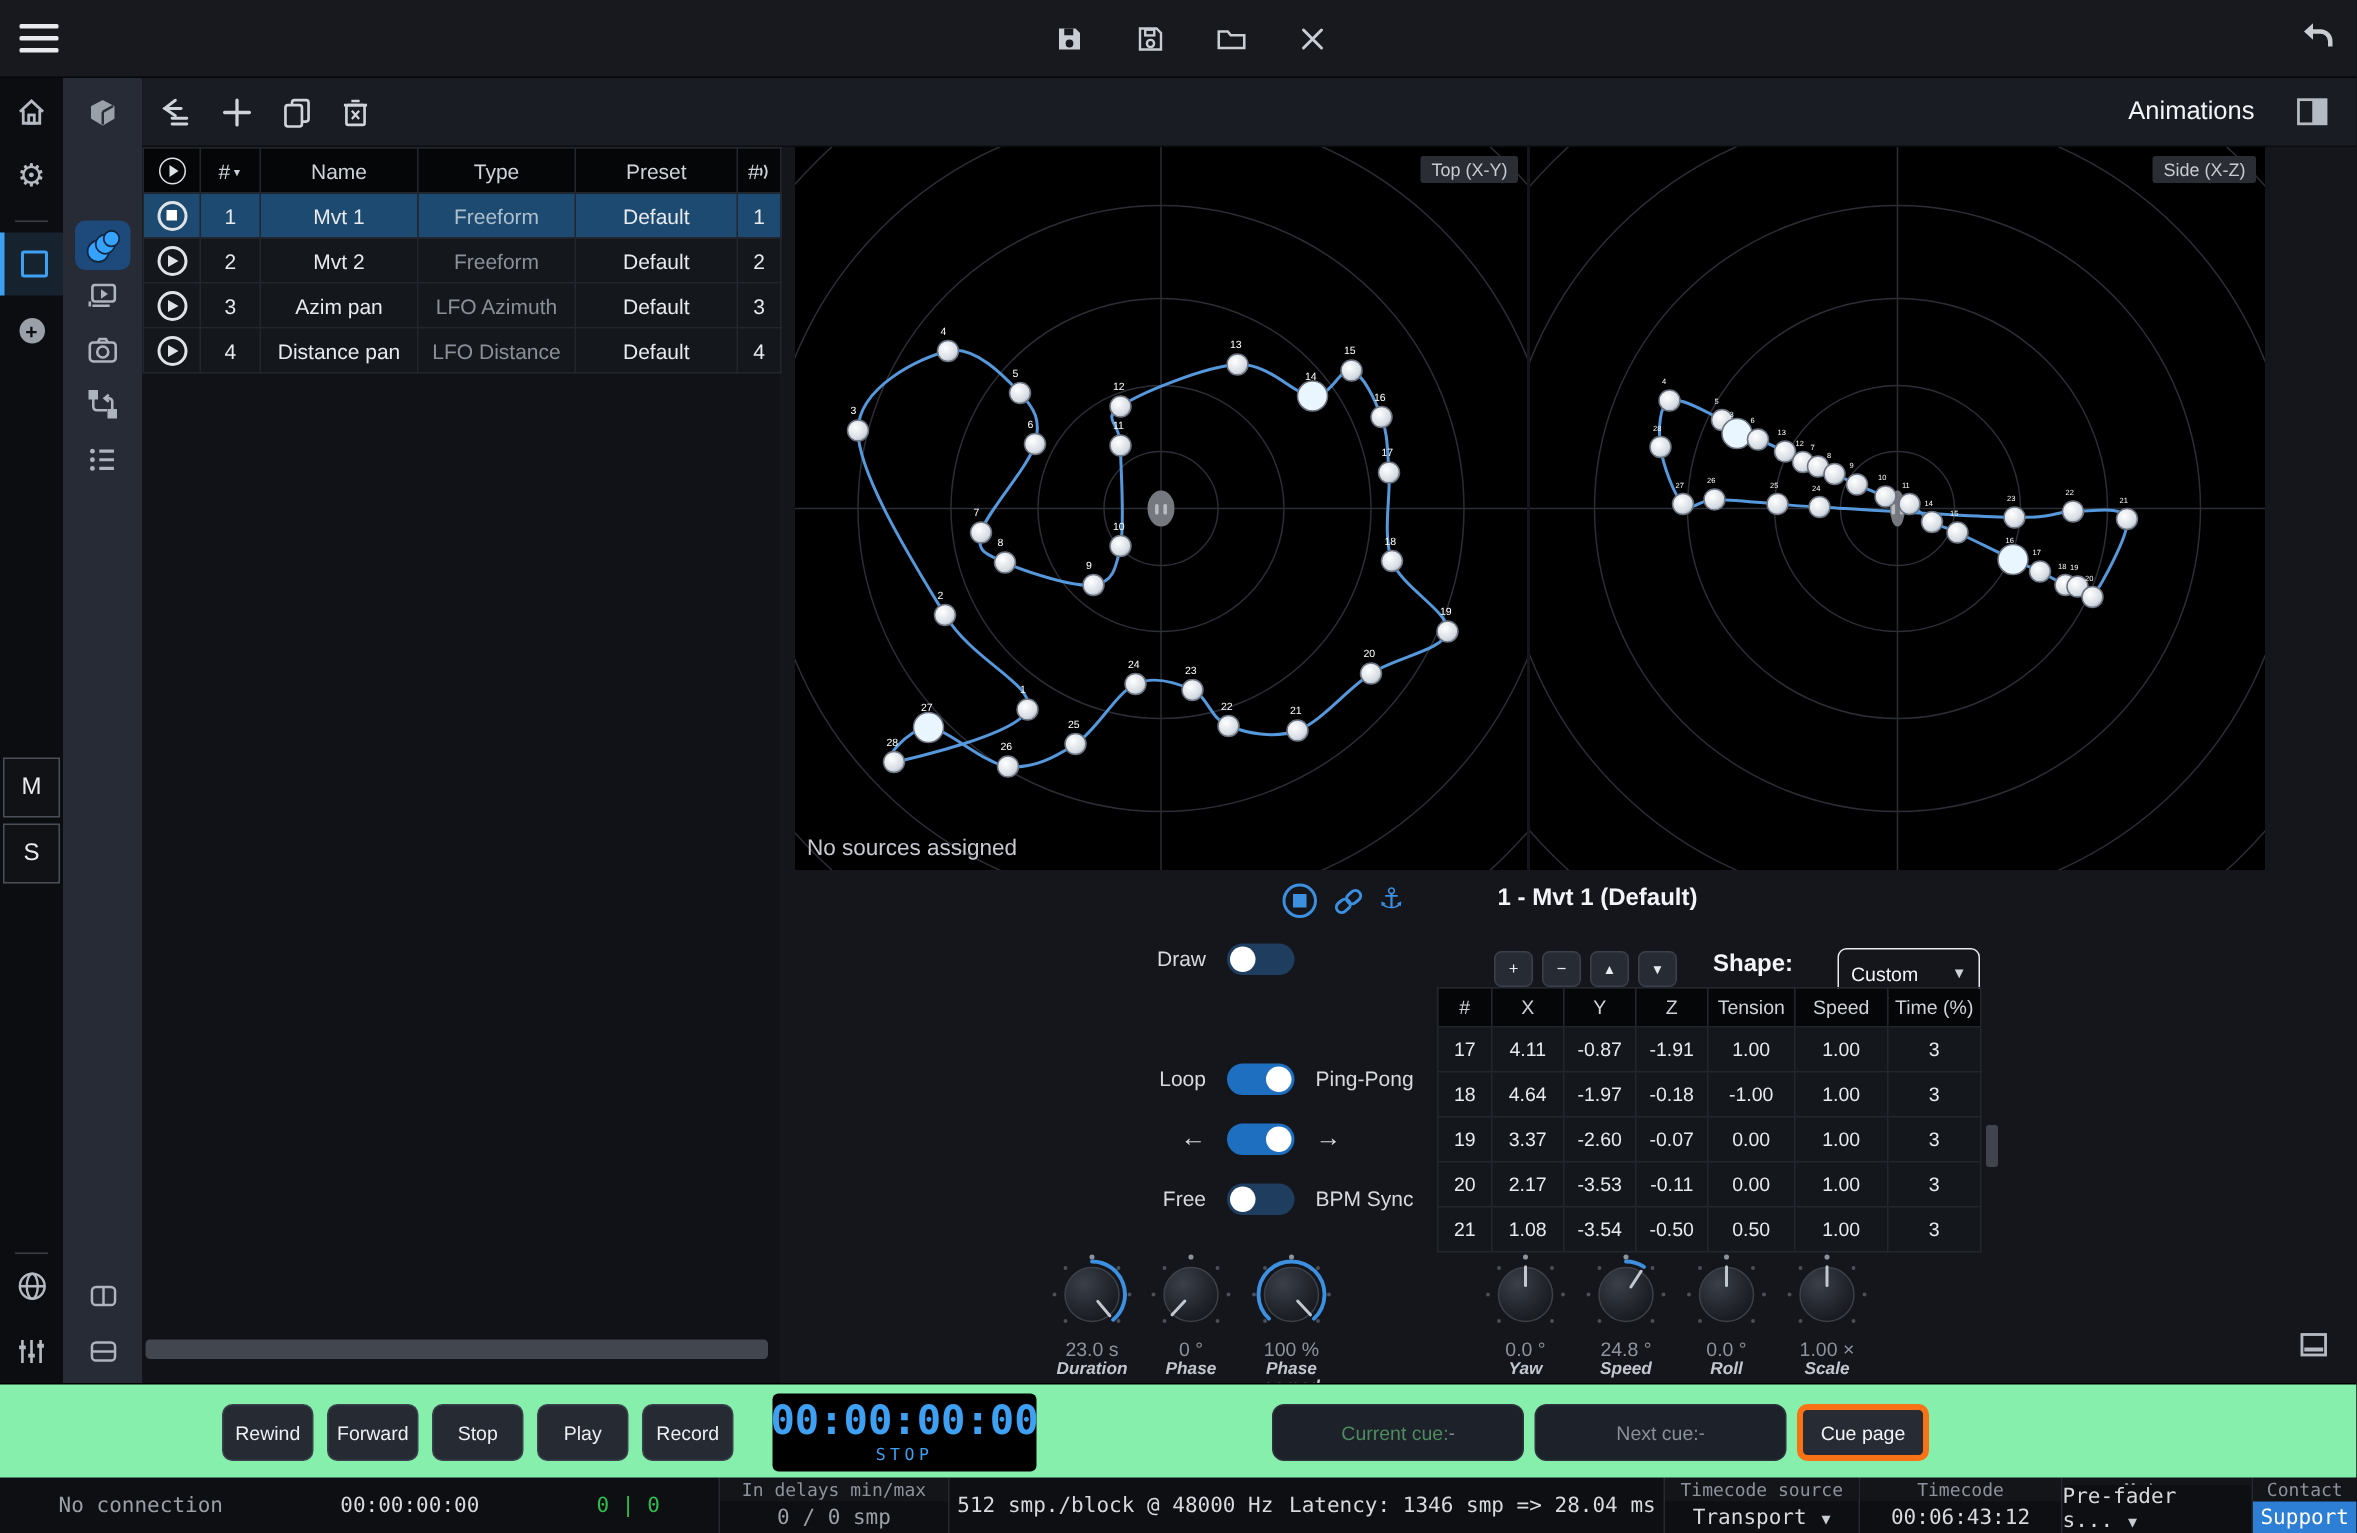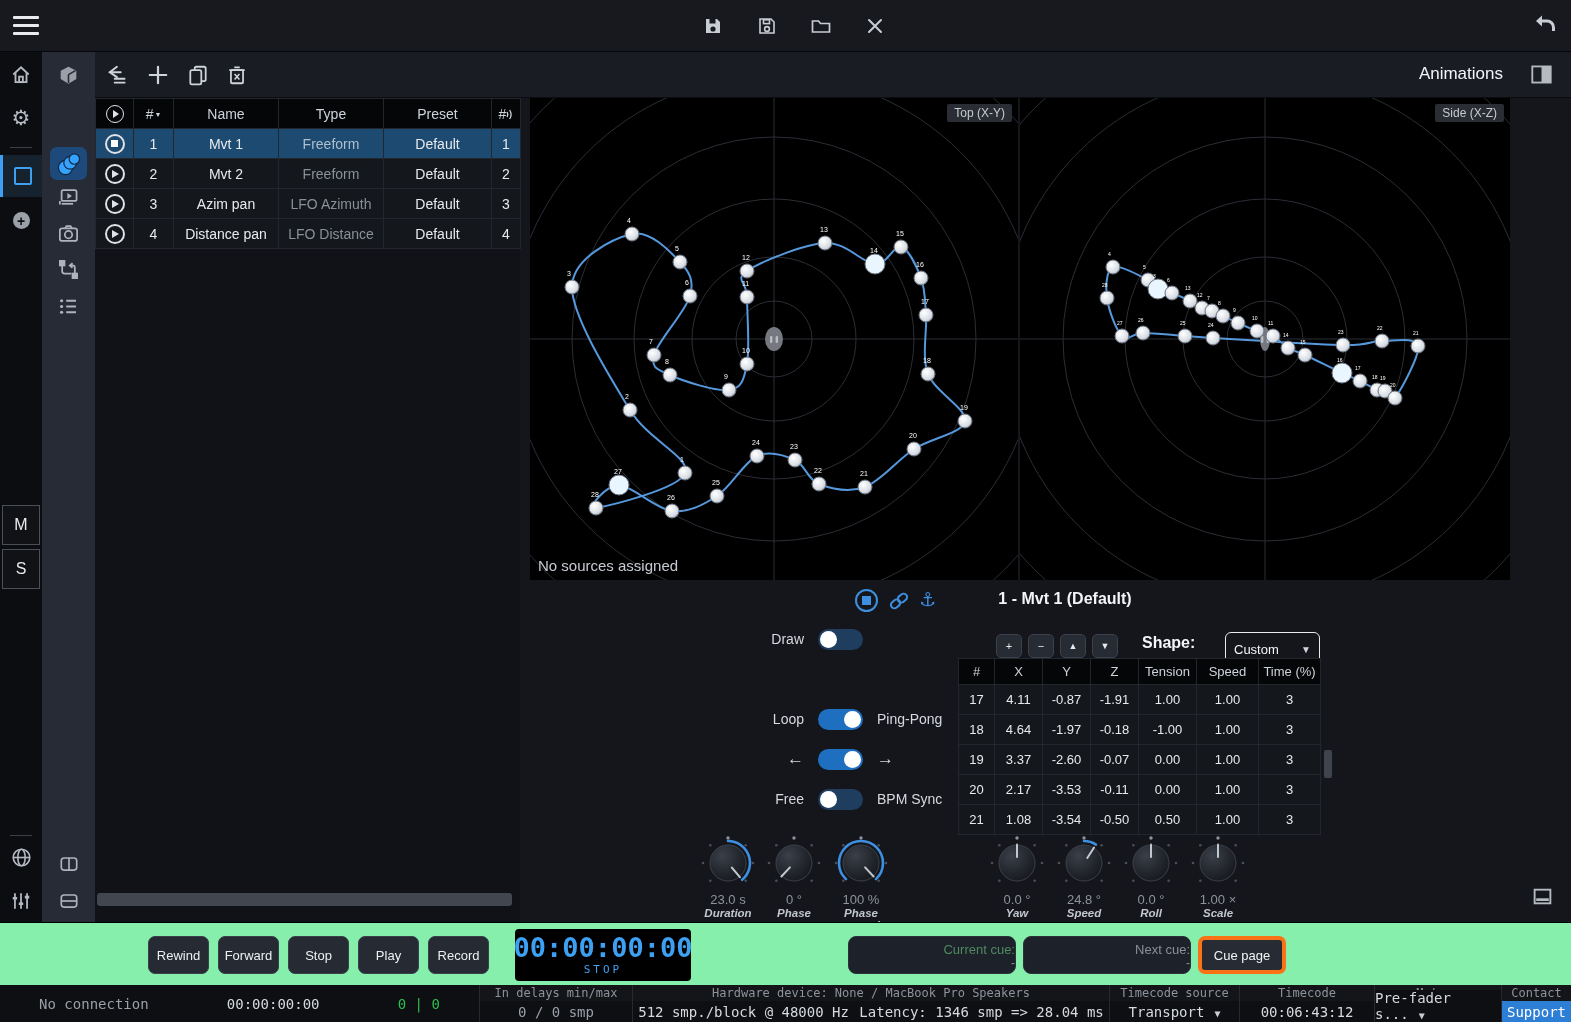--- a/index.html
+++ b/index.html
@@ -111,21 +111,21 @@
 
   
   .transport { height:63px; background:#86efac; border-top:1px solid #000; position:relative; }
   .t-btn { position:absolute; top:13px; width:61px; height:38px; background:#252a33; border:1px solid #3a404c;
     border-radius:7px; color:#edeff2; font-size:13px; display:flex; align-items:center; justify-content:center; cursor:pointer; }
   .tc-box { position:absolute; left:515px; top:6px; width:176px; height:52px; background:#000; border-radius:4px;
     display:flex; flex-direction:column; align-items:center; justify-content:center; }
   .tc-digits { font-family:"DejaVu Sans Mono", monospace; font-size:27px; font-weight:bold; color:#3ea0f2; letter-spacing:0; line-height:1; }
   .tc-state { font-family:"DejaVu Sans Mono", monospace; font-size:11px; color:#3ea0f2; letter-spacing:3px; margin-top:2px; }
   .cue-box { position:absolute; top:13px; width:168px; height:38px; background:#1d2129; border:1px solid #2c313b;
-    border-radius:8px; display:flex; flex-direction:column; align-items:flex-end; justify-content:center; font-size:13px; }
+    border-radius:8px; display:flex; flex-direction:row; align-items:center; justify-content:center; font-size:13px; }
   .cue-box .lab.green { color:#4e8b5f; }
   .cue-box .lab.gray { color:#8a9098; }
   .cue-box .val { color:#8a9098; font-size:12px; line-height:1; }
   .cuepage-btn { position:absolute; left:1198px; top:13px; width:88px; height:38px; background:#262b34;
     border:4px solid #f97316; border-radius:7px; color:#f2f4f7; font-size:13px;
     display:flex; align-items:center; justify-content:center; cursor:pointer; }
 
   
   .statusbar { height:37px; background:#0e0f12; display:flex; font-family:"DejaVu Sans Mono", monospace; }
   .sb-sec { border-right:1px solid #26292f; display:flex; flex-direction:column; }
@@ -882,21 +882,20 @@
       <span class="green">0 | 0</span>
     </div>
   </div>
   <div class="sb-sec" style="width:153px">
     <div class="sb-label">In delays min/max</div>
     <div class="sb-vals">
         <span class="dim">0 / 0 smp</span>
       </div>
   </div>
   <div class="sb-sec" style="width:477px">
-    <div class="sb-label">Hardware device: None / MacBook Pro Speakers</div>
     <div class="sb-vals">
       <span>512 smp./block @ 48000 Hz</span>
       <span>Latency: 1346 smp =&gt; 28.04 ms</span>
     </div>
   </div>
   <div class="sb-sec" style="width:130px">
     <div class="sb-label">Timecode source</div>
     <div class="sb-vals">
       <span><span>Transport</span><span class="dd-caret">▼</span></span>
     </div>

